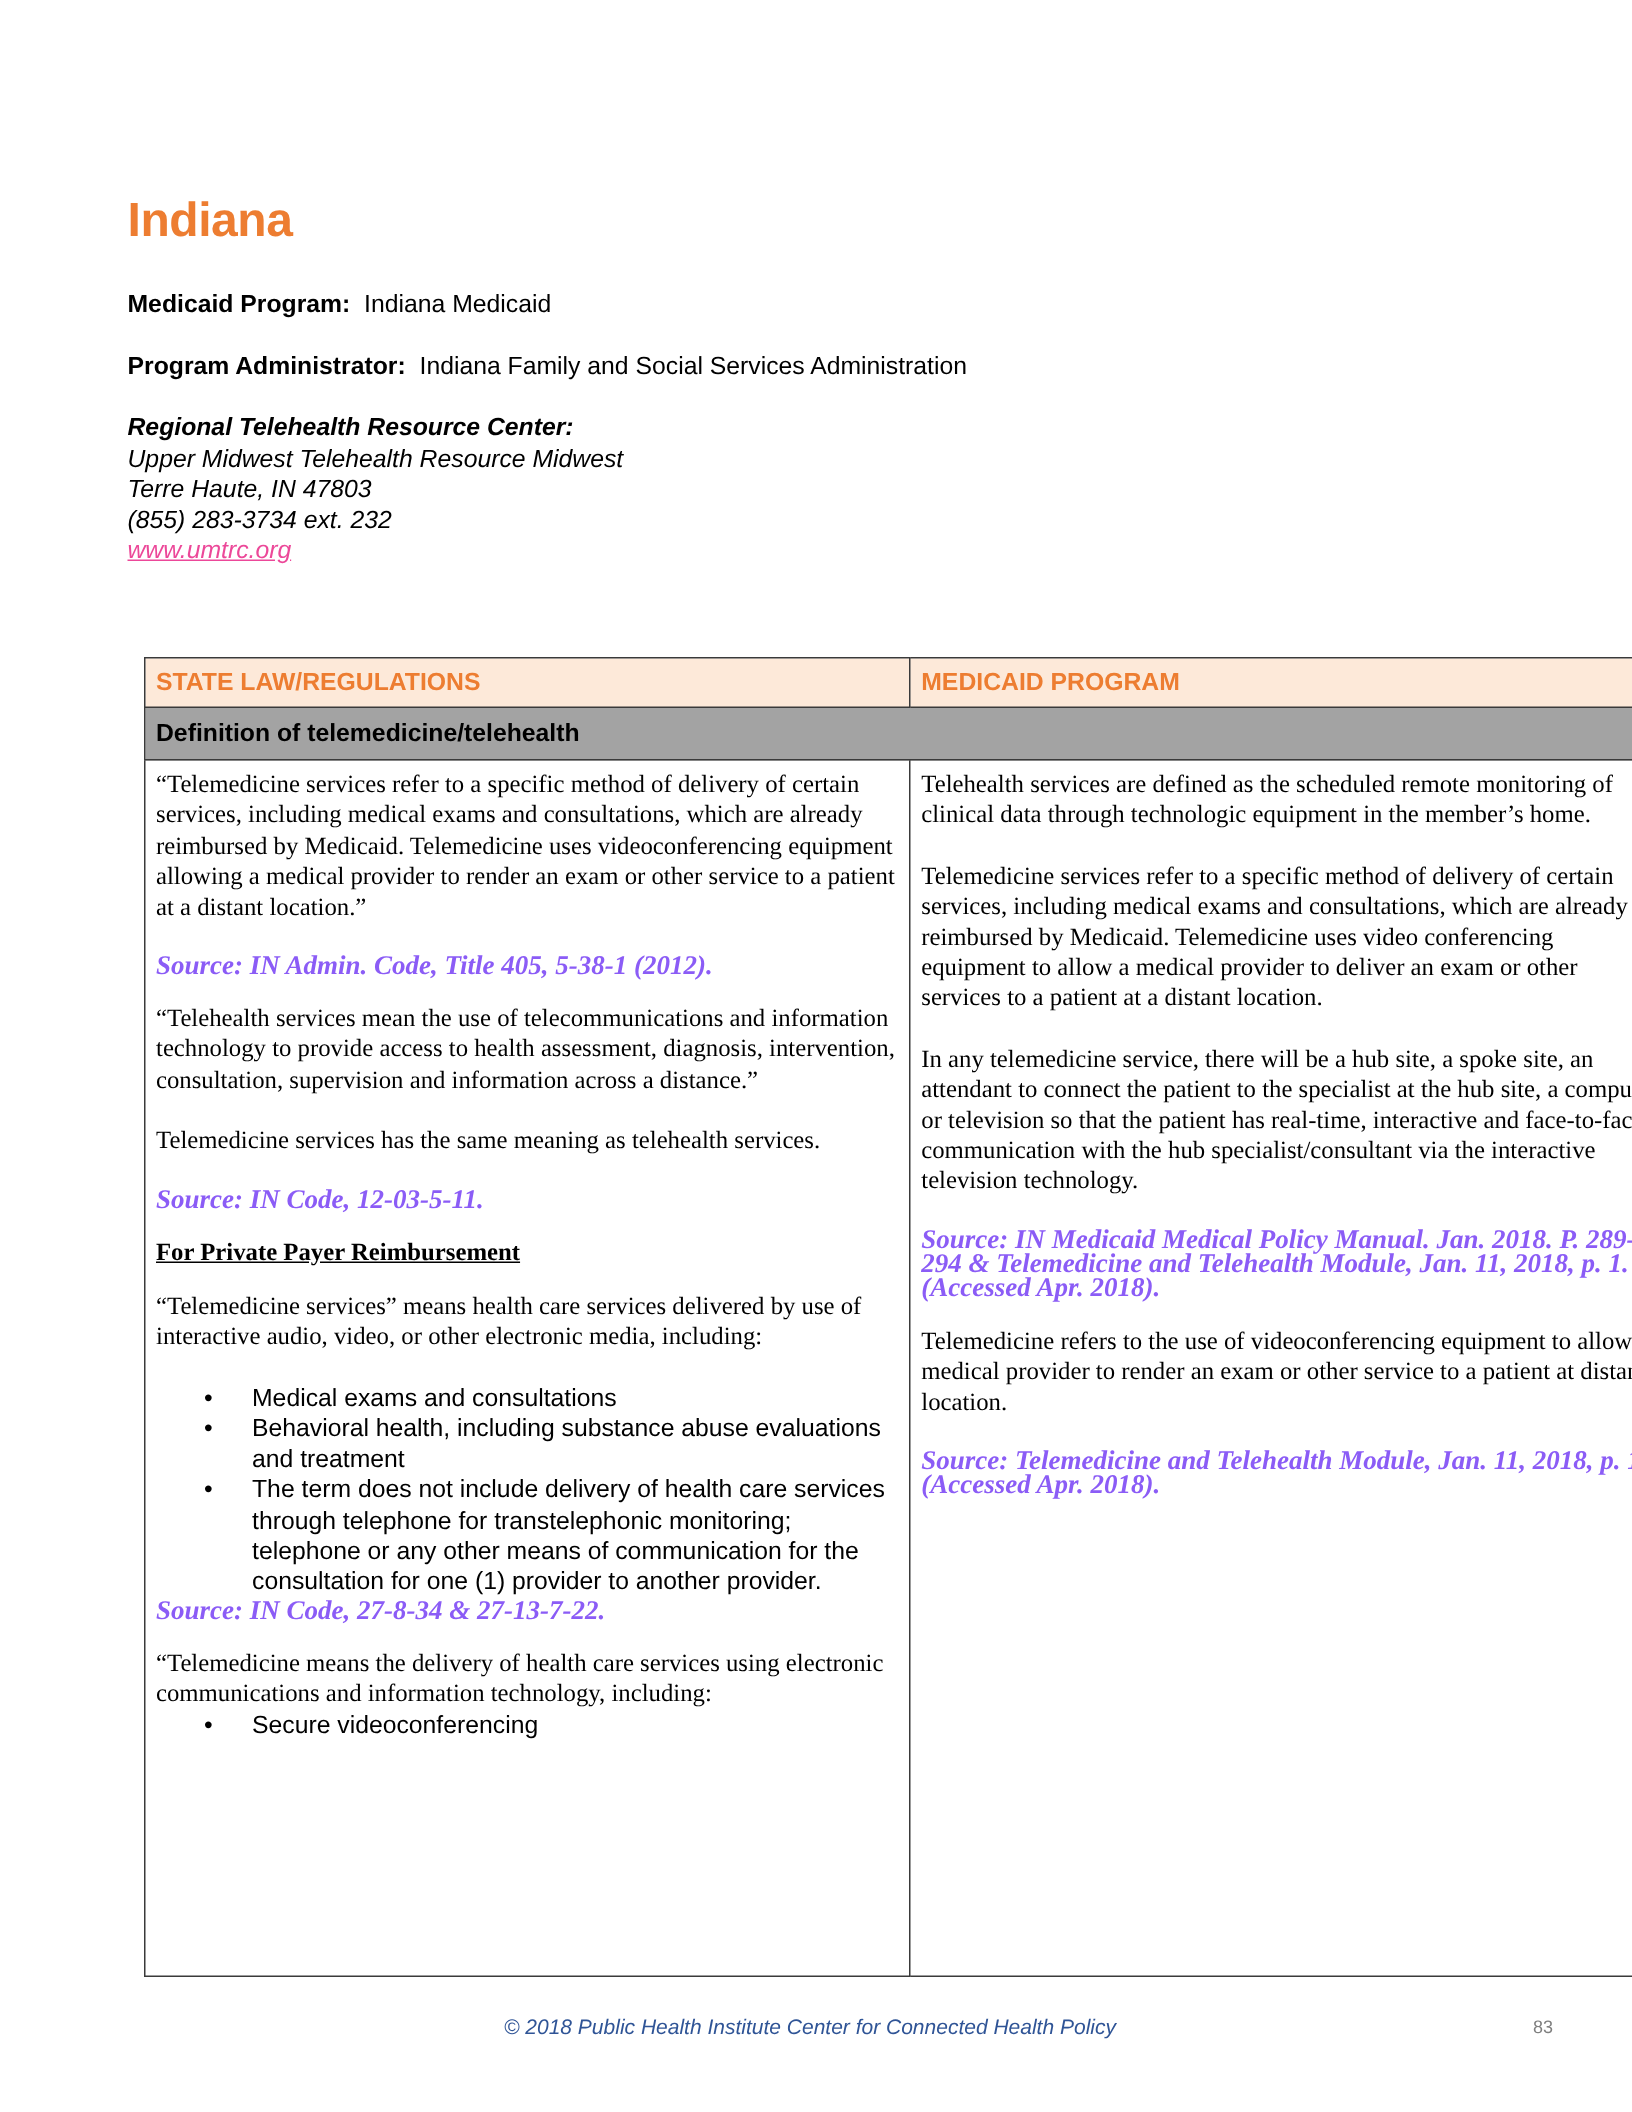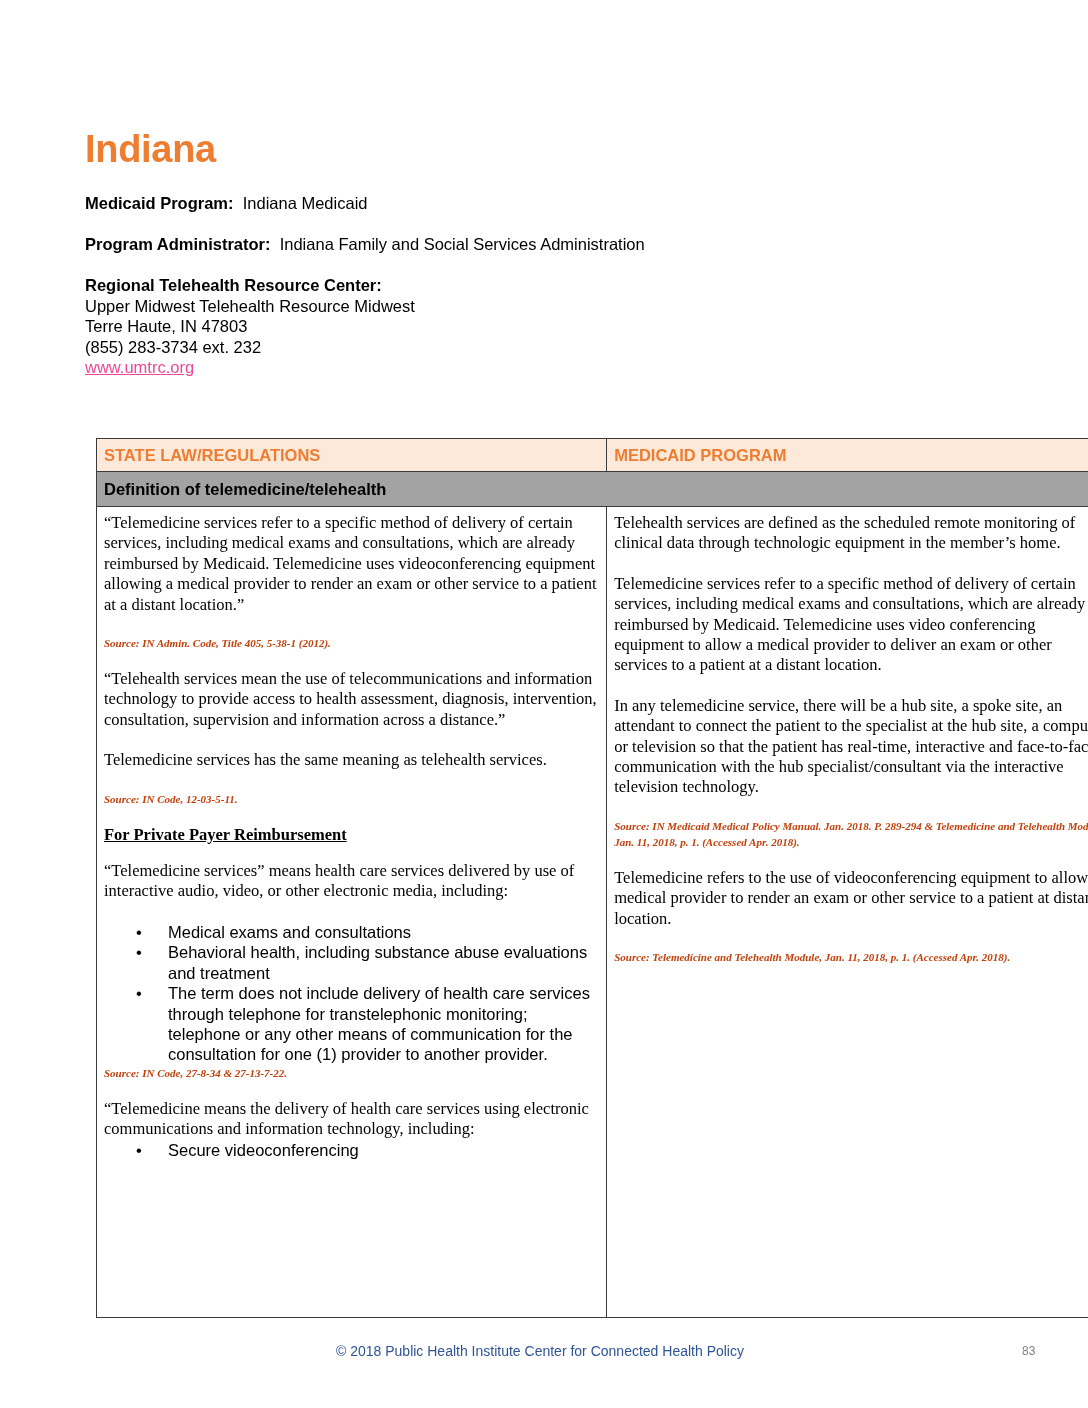--- a/index.html
+++ b/index.html
@@ -2,21 +2,21 @@
 <html><head>
   <meta charset="utf-8">
   <style>
     html, body { margin: 0; padding: 0; background: #ffffff; }
     body {
       width: 1088px; height: 1408px; position: relative; overflow: hidden;
       font-family: "Liberation Sans", sans-serif; color: #000;
     }
     .page-title {
       position: absolute; left: 85px; top: 128px;
-      font-size: 38px; font-weight: bold; color: #ed7d31; letter-spacing: -0.3px;
+      font-size: 32px; font-weight: bold; color: #ed7d31; letter-spacing: -0.3px;
       margin: 0;
     }
     .meta { position: absolute; left: 85px; font-size: 16.5px; line-height: 20.5px; }
     .meta b { font-weight: bold; }
     .meta-line { white-space: nowrap; }
     .link { color: #ec4899; text-decoration: underline; text-align: center; }
 
     .doc-table {
       position: absolute; left: 96px; top: 438px; width: 1018px;
       border-collapse: collapse; table-layout: fixed;
@@ -32,34 +32,34 @@
       height: 33px; padding-top: 6px !important; box-sizing: border-box;
     }
     .section-cell {
       background: #a3a3a3; font-weight: bold; height: 35px;
       padding-top: 7px !important; box-sizing: border-box;
     }
     .body-row td { height: 811px; padding-top: 6px !important; box-sizing: border-box; }
     p { margin: 0; font-family: Liberation Serif, serif; }
     .para { margin-bottom: 20px; }
     .source {
-      color: #c2410c; font-weight: bold; font-style: italic;
-      font-size: 11px; line-height: 16px; margin-bottom: 18px;
+      color: #8b5cf6; font-weight: bold; font-style: italic;
+      font-size: 18px; line-height: 16px; margin-bottom: 18px;
     }
     .subhead { font-weight: bold; text-decoration: underline; margin-bottom: 16px; }
     ul.bullets { list-style: none; margin: 0; padding: 0; }
     ul.bullets li { position: relative; padding-left: 64px; }
     ul.bullets li::before {
       content: "\2022"; position: absolute; left: 32px; top: 0;
     }
     .bullets-block { margin-bottom: 20px; }
 
     .footer {
       position: absolute; left: 336px; top: 1343px;
-      font-size: 14px; color: #2f5496; white-space: nowrap;
+      font-size: 14px; color: #2f5496; white-space: nowrap; font-style: italic;
     }
     .page-num {
       position: absolute; left: 1022px; top: 1344px;
       font-size: 12px; color: #7f7f7f;
     }
   </style>
 </head>
 <body>
 
 <h1 class="page-title">Indiana</h1>
@@ -71,21 +71,21 @@
   </span>
 </div>
 
 <div class="meta" style="top:234px;">
   <span class="meta-line">
     <b>Program Administrator:</b>&nbsp;
     <span>Indiana Family and Social Services Administration</span>
   </span>
 </div>
 
-<div class="meta" style="top:275px;">
+<div class="meta" style="top:275px;font-style:italic;">
   <div class="meta-line"><b>Regional Telehealth Resource Center:</b></div>
   <div class="meta-line">Upper Midwest Telehealth Resource Midwest</div>
   <div class="meta-line">Terre Haute, IN 47803</div>
   <div class="meta-line">(855) 283-3734 ext. 232</div>
   <div class="meta-line"><span class="link">www.umtrc.org</span></div>
 </div>
 
 <table class="doc-table">
   <colgroup>
     <col class="col-left">

